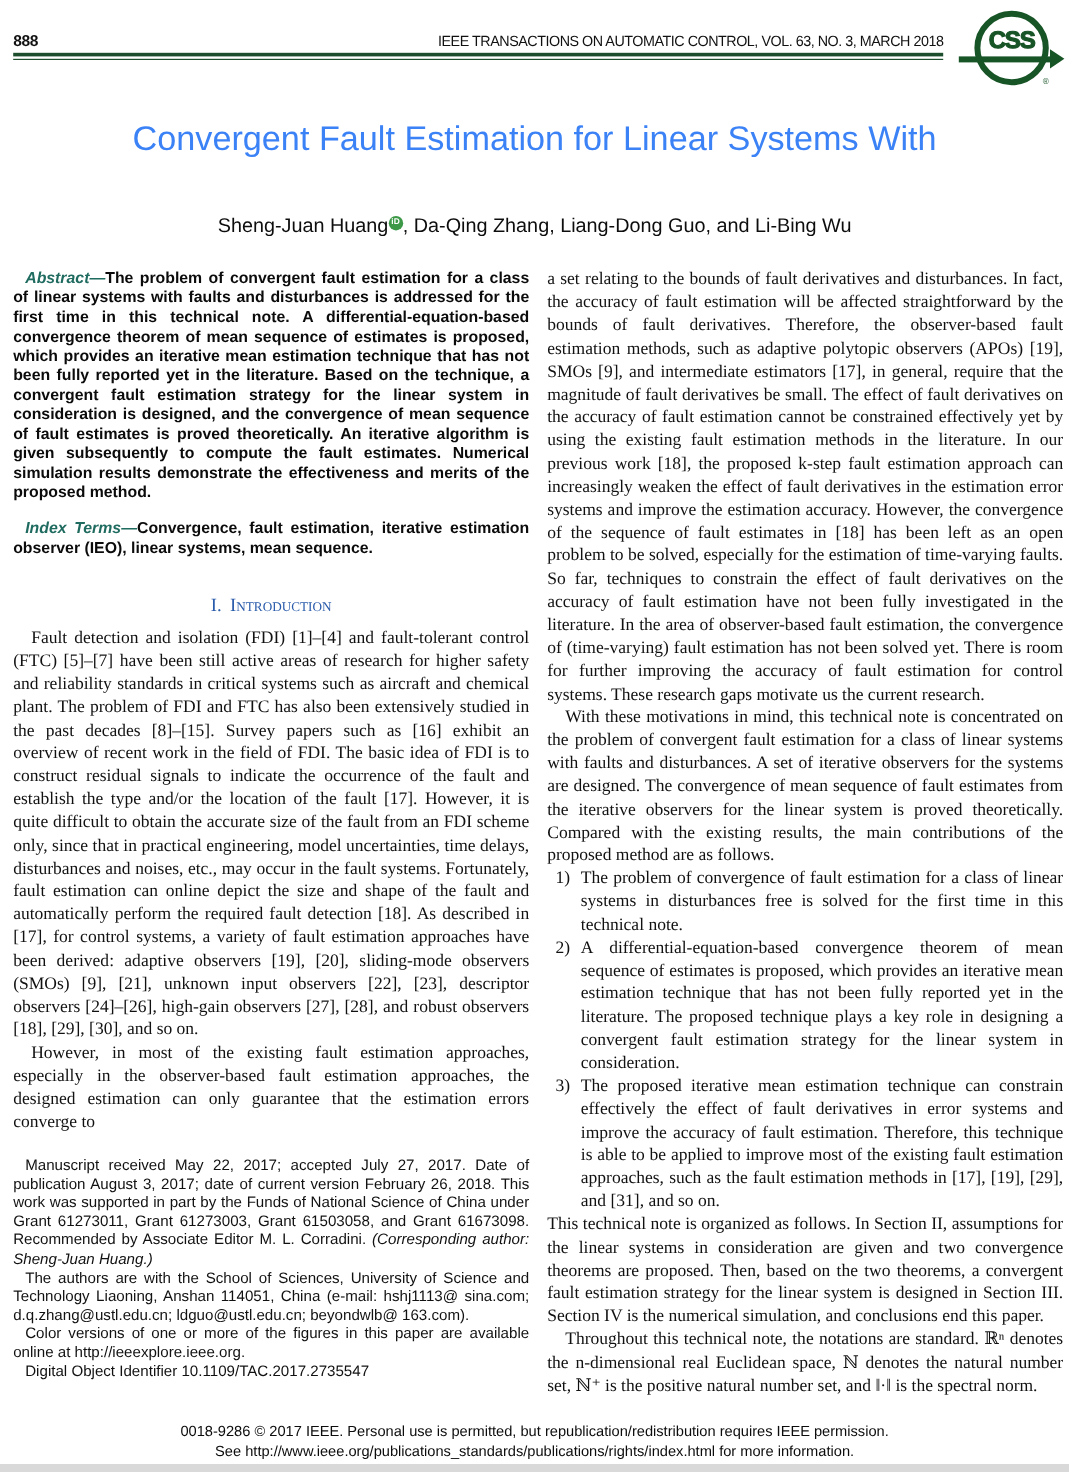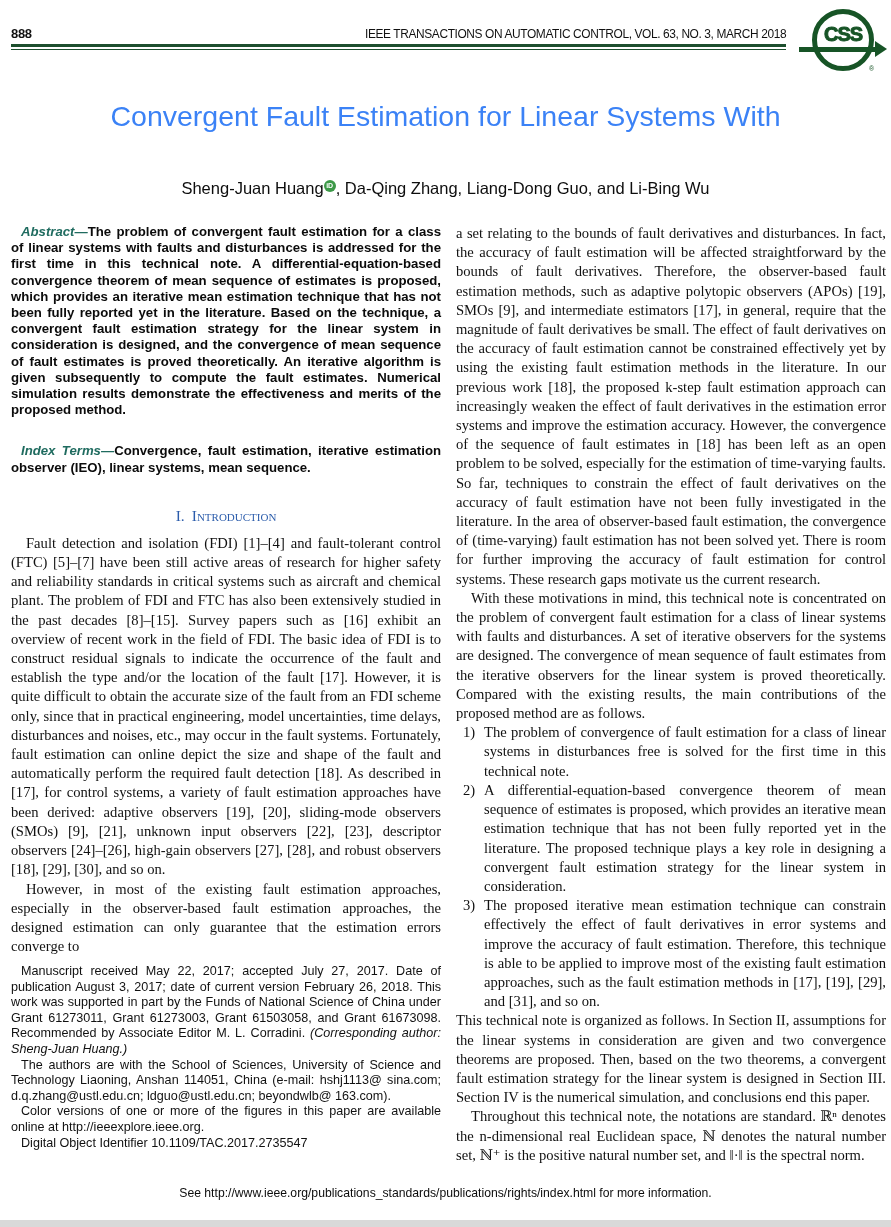--- a/index.html
+++ b/index.html
@@ -33,21 +33,21 @@
   .authors{position:absolute;left:0;top:179px;width:891px;text-align:center;font-size:16.5px;color:#0d0d0d;}
   .orcid{display:inline-block;width:12px;height:12px;border-radius:50%;background:#3d9948;color:#fff;
          font-size:7px;line-height:12px;text-align:center;vertical-align:super;font-weight:bold;}
 
   
   .col{position:absolute;width:430px;text-align:justify;}
   .col-left{left:11px;top:224px;}
   .col-right{left:456px;top:224px;}
 
   .abs{font-size:13.2px;line-height:16.2px;font-weight:bold;color:#0b0b0b;margin:0;text-indent:10px;}
-  .idx{margin:25px 0 0 0;}
+  .idx{margin:14px 0 0 0;}
   .lead{font-style:italic;color:#1f6b5f;}
 
   .sechead{margin:31px 0 9px 0;text-align:center;color:#2b5cab;
            font-size:15.5px;font-variant:small-caps;text-indent:0;font-weight:400;}
   .sechead .secnum{margin-right:7px;}
 
   .body{font-size:14.6px;line-height:19.2px;margin:0;}
   .ind{text-indent:15px;}
 
   .listitem{position:relative;padding-left:28px;margin:0;}
@@ -118,15 +118,16 @@
   <div class="body serif listitem">
     <span class="num">3)</span>
     <span>The proposed iterative mean estimation technique can constrain effectively the effect of fault derivatives in error systems and improve the accuracy of fault estimation. Therefore, this technique is able to be applied to improve most of the existing fault estimation approaches, such as the fault estimation methods in [17], [19], [29], and [31], and so on.</span>
   </div>
 
   <p class="body serif">This technical note is organized as follows. In Section II, assumptions for the linear systems in consideration are given and two convergence theorems are proposed. Then, based on the two theorems, a convergent fault estimation strategy for the linear system is designed in Section III. Section IV is the numerical simulation, and conclusions end this paper.</p>
   <p class="body serif ind">Throughout this technical note, the notations are standard. ℝⁿ denotes the n-dimensional real Euclidean space, ℕ denotes the natural number set, ℕ⁺ is the positive natural number set, and ‖·‖ is the spectral norm.</p>
 </div>
 
 <div class="footer">
+  <div>0018-9286 © 2017 IEEE. Personal use is permitted, but republication/redistribution requires IEEE permission.</div>
   <div>See http://www.ieee.org/publications_standards/publications/rights/index.html for more information.</div>
 </div>
 <div class="bottom-edge"></div>
 
 </body></html>

